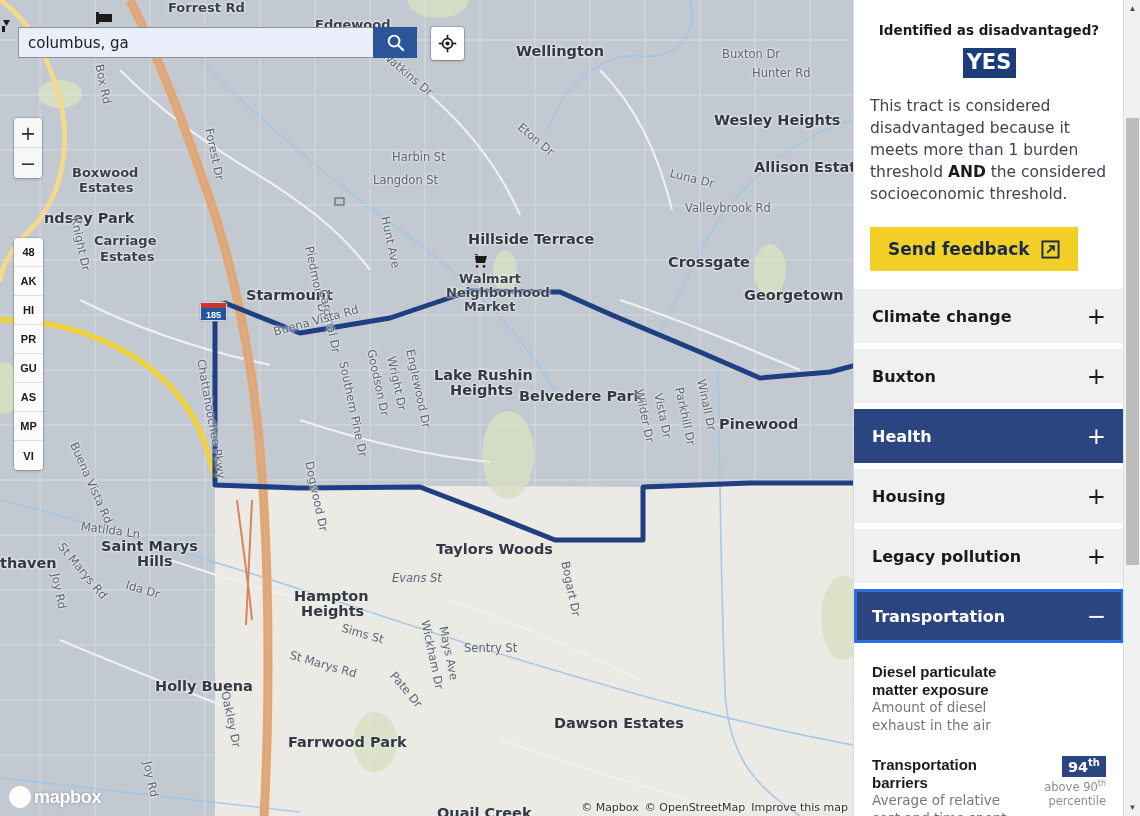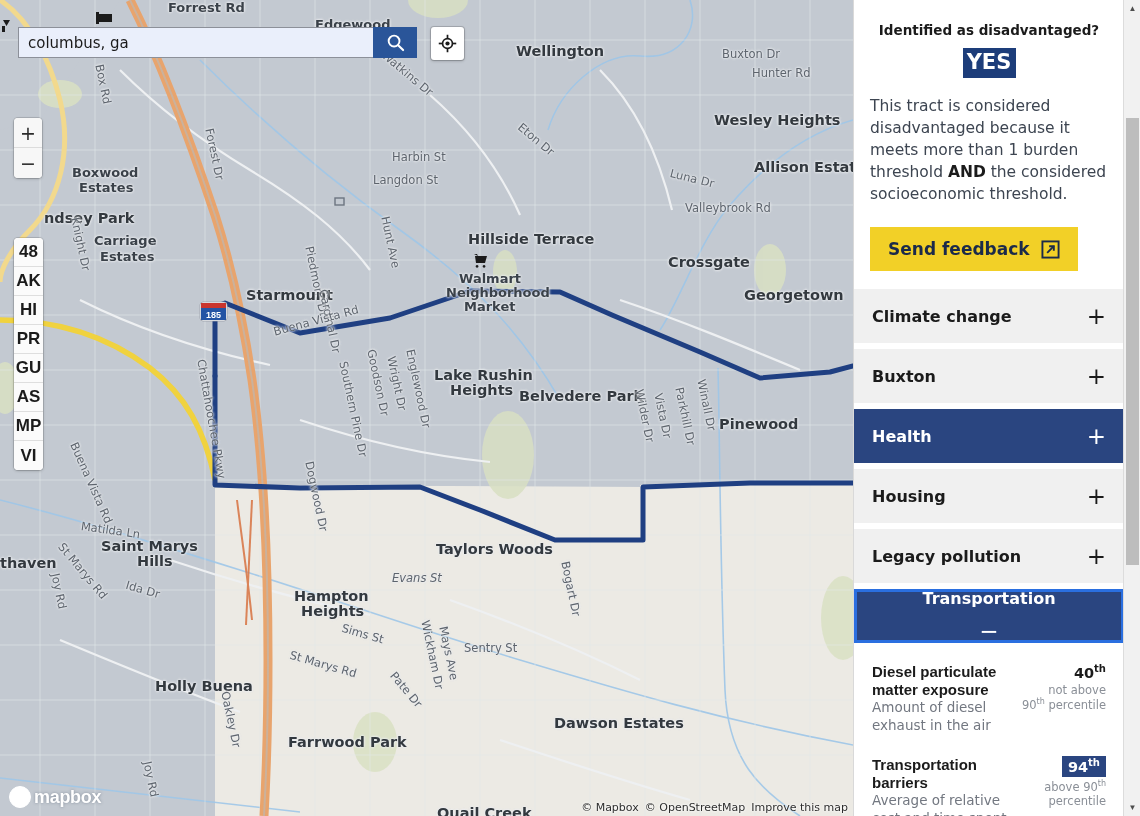--- a/index.html
+++ b/index.html
@@ -53,21 +53,21 @@
   .terrctl {
     position: absolute; left: 14px; top: 238px;
     width: 29px; border-radius: 4px; overflow: hidden;
     box-shadow: 0 0 0 1px rgba(0,0,0,.12), 0 1px 3px rgba(0,0,0,.22);
     background: #fff;
   }
   .terrctl button {
     display: block; width: 29px; height: 29px;
     border: none; border-bottom: 1px solid #dedede;
     background: #fbfbfb; color: #1b1b1b;
-    font-size: 17px; font-weight: 700; cursor: pointer;
+    font-size: 11px; font-weight: 700; cursor: pointer;
     font-family: "Liberation Sans", sans-serif;
     padding: 0;
   }
   .terrctl button:last-child { border-bottom: none; }
 
   
   #searchbar {
     position: absolute; left: 18px; top: 27px;
     display: flex; align-items: stretch;
     z-index: 30;
@@ -159,21 +159,21 @@
     height: 54px; padding: 0 18px;
     background: #f0f0f0; cursor: pointer;
     margin-bottom: 6px;
     border: none; width: 270px;
     font-family: "DejaVu Sans", sans-serif;
   }
   .acc-row .acc-label { font-size: 16px; font-weight: 700; color: #1b1b1b; }
   .acc-row .acc-sign  { font-size: 23px; font-weight: 400; color: #1b1b1b; line-height: 1; }
   .acc-row.active { background: #2a4580; }
   .acc-row.active .acc-label, .acc-row.active .acc-sign { color: #ffffff; }
-  .acc-row.focusring { box-shadow: inset 0 0 0 3px #2a6fe0; flex-direction: column; }
+  .acc-row.focusring { box-shadow: inset 0 0 0 3px #2a6fe0; }
 
   .ind-list { padding: 14px 18px 0; }
   .ind {
     display: flex; justify-content: space-between; align-items: flex-start;
     gap: 8px; margin-bottom: 22px;
   }
   .ind-left { max-width: 152px; }
   .ind-name {
     font-size: 15px; font-weight: 700; color: #1b1b1b; line-height: 1.18;
     font-family: Liberation Sans, sans-serif;
@@ -481,24 +481,20 @@
             <span class="acc-sign">−</span>
           </button>
         </div>
 
       <div class="ind-list" id="ind-list">
           <div class="ind">
             <div class="ind-left">
               <div class="ind-name">Diesel particulate matter exposure</div>
               <div class="ind-desc">Amount of diesel exhaust in the air</div>
             </div>
-            <div class="ind-right">
-              <div class="ind-pct"><span>40</span><sup>th</sup></div>
-              <div class="ind-note"><span>not above 90</span><sup>th</sup><span> percentile</span></div>
-            </div>
           </div>
           <div class="ind">
             <div class="ind-left">
               <div class="ind-name">Transportation barriers</div>
               <div class="ind-desc">Average of relative cost and time spent on transportation</div>
             </div>
             <div class="ind-right"><div class="ind-pct highlight"><span>94</span><sup>th</sup></div><div class="ind-note"><span>above 90</span><sup>th</sup><span> percentile</span></div></div>
           </div>
         </div>
     </div>

